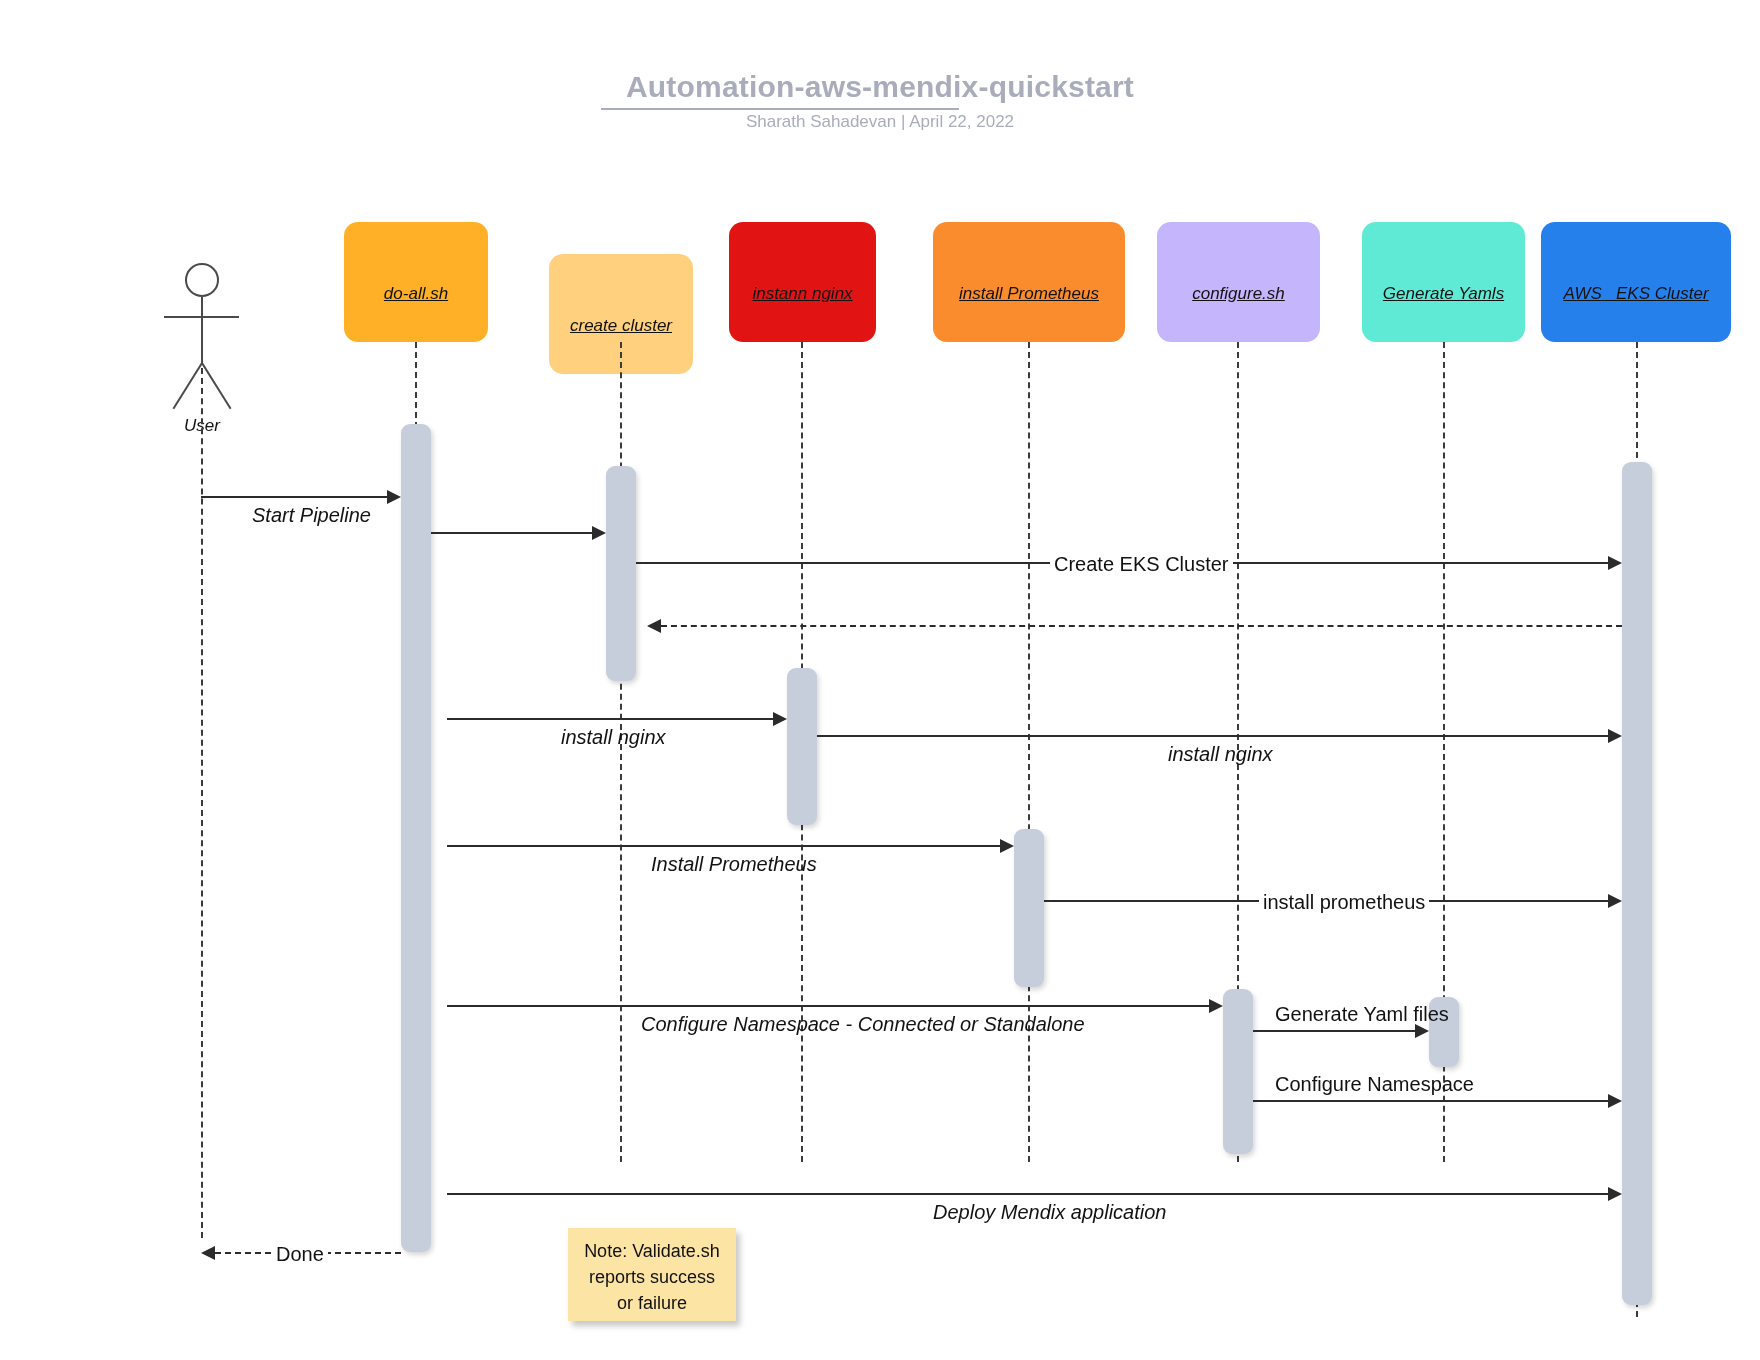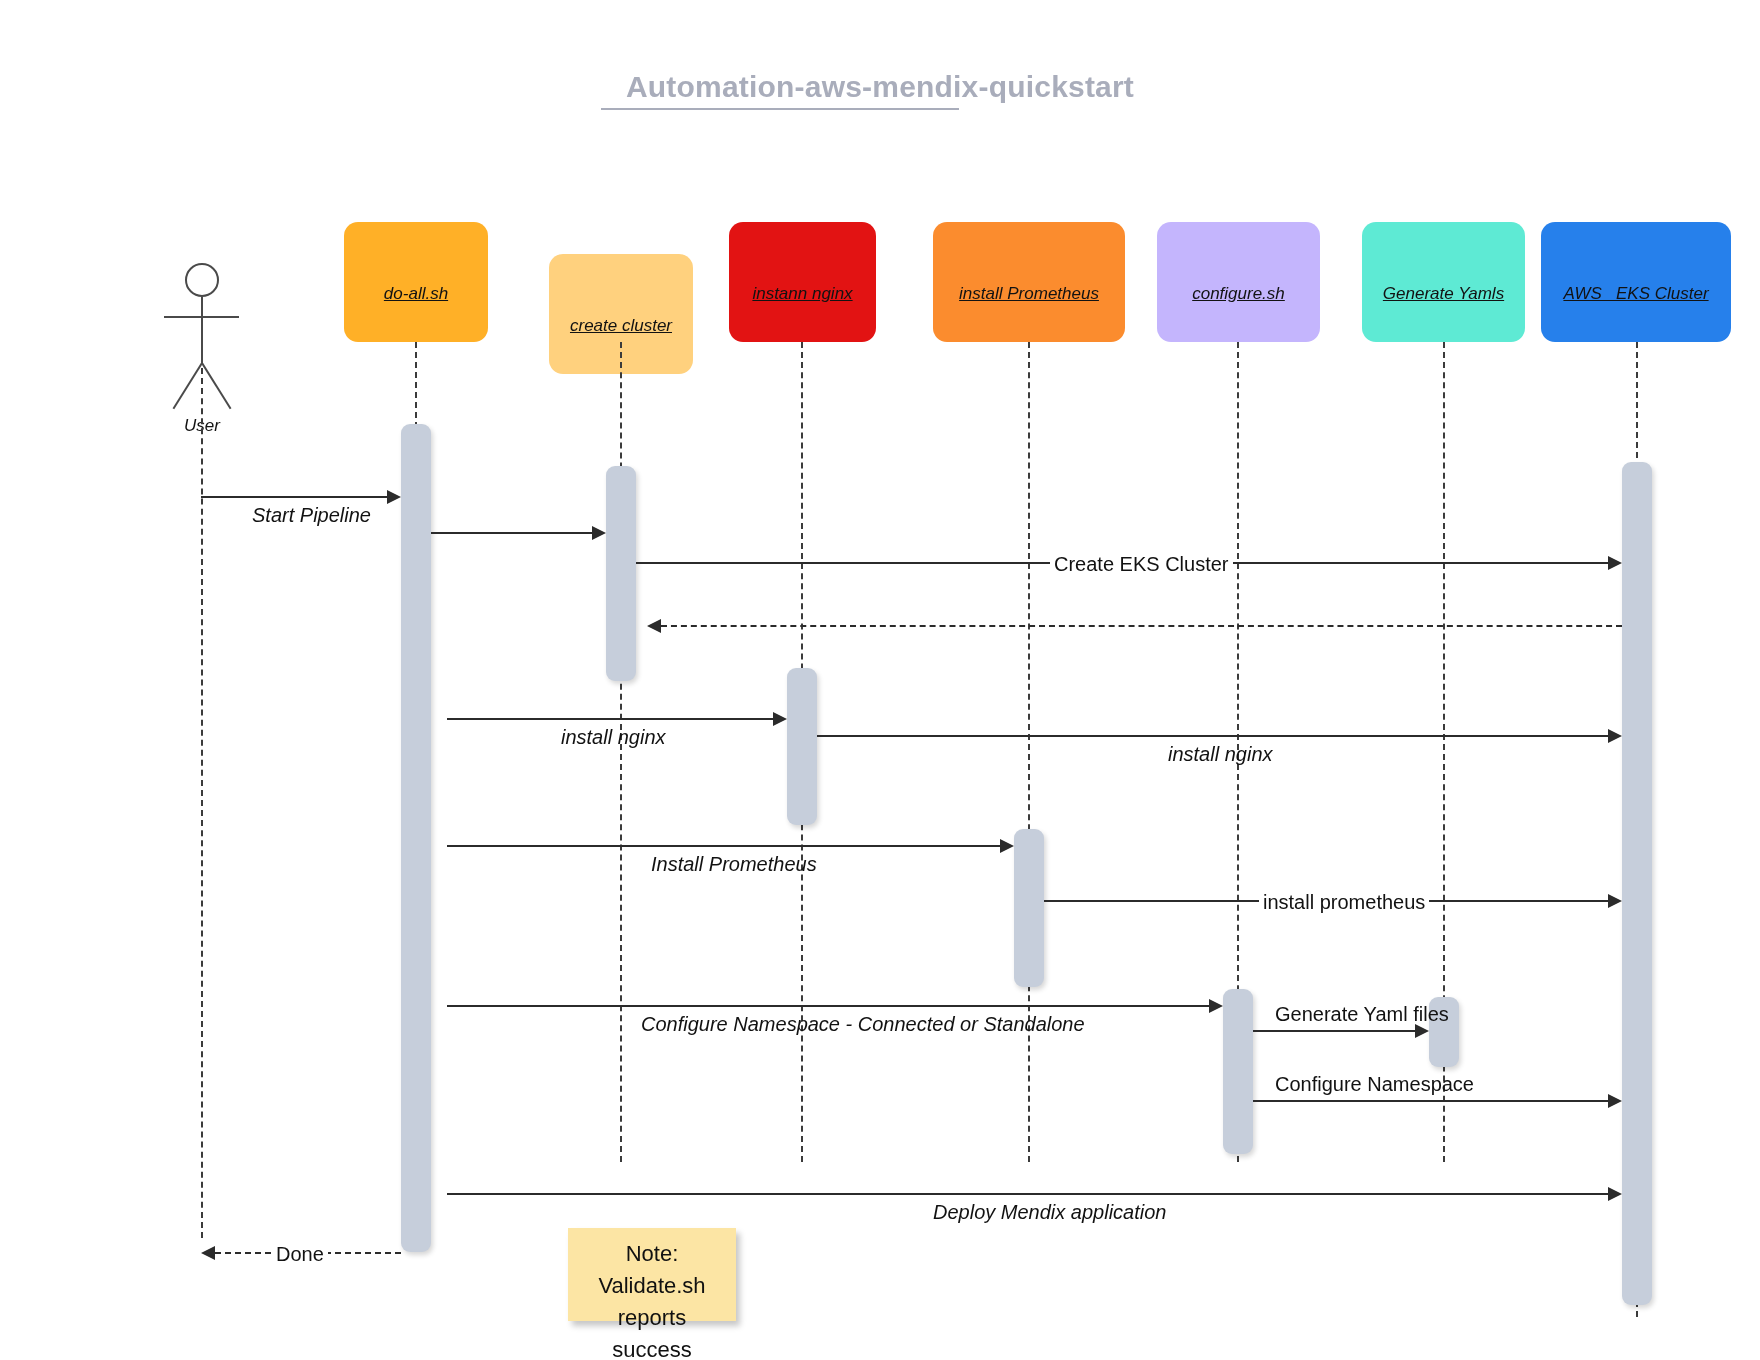--- a/index.html
+++ b/index.html
@@ -69,31 +69,32 @@
   }
   .mlabel{
     position:absolute;font-size:20px;color:#121212;white-space:nowrap;
   }
   .mlabel.it{font-style:italic;}
   .mlabel.onwhite{background:#ffffff;padding:0 4px;}
 
   
   .note{
     position:absolute;background:#fce5a4;box-shadow:4px 5px 6px rgba(0,0,0,.22);
-    font-size:22px;color:#111;line-height:1.45;text-align:center;
+    font-size:18px;color:#111;line-height:1.45;text-align:center;
     padding:10px 8px;box-sizing:border-box;
   }
 </style>
 </head>
 <body>
 
 <div id="stage">
 
   <div class="doc-title">Automation-aws-mendix-quickstart</div>
   <div class="title-rule"></div>
+  <div class="doc-sub">Sharath Sahadevan  |  April 22, 2022</div>
 
   <div class="actor-head" style="left:185px;top:263px;"></div>
   <div class="actor-body" style="left:201px;top:297px;height:68px;"></div>
   <div class="actor-arms" style="left:164px;top:316px;width:75px;"></div>
   <div class="actor-leg" style="left:201px;top:363px;height:54px;transform:rotate(32deg);"></div>
   <div class="actor-leg" style="left:201px;top:363px;height:54px;transform:rotate(-32deg);"></div>
   <div class="actor-name" style="left:152px;top:416px;width:100px;">User</div>
   <div class="lifeline" style="left:201px;top:368px;height:870px;"></div>
 
   <div class="pbox" style="left:344px;top:222px;width:144px;height:120px;background:#FFB027;">

